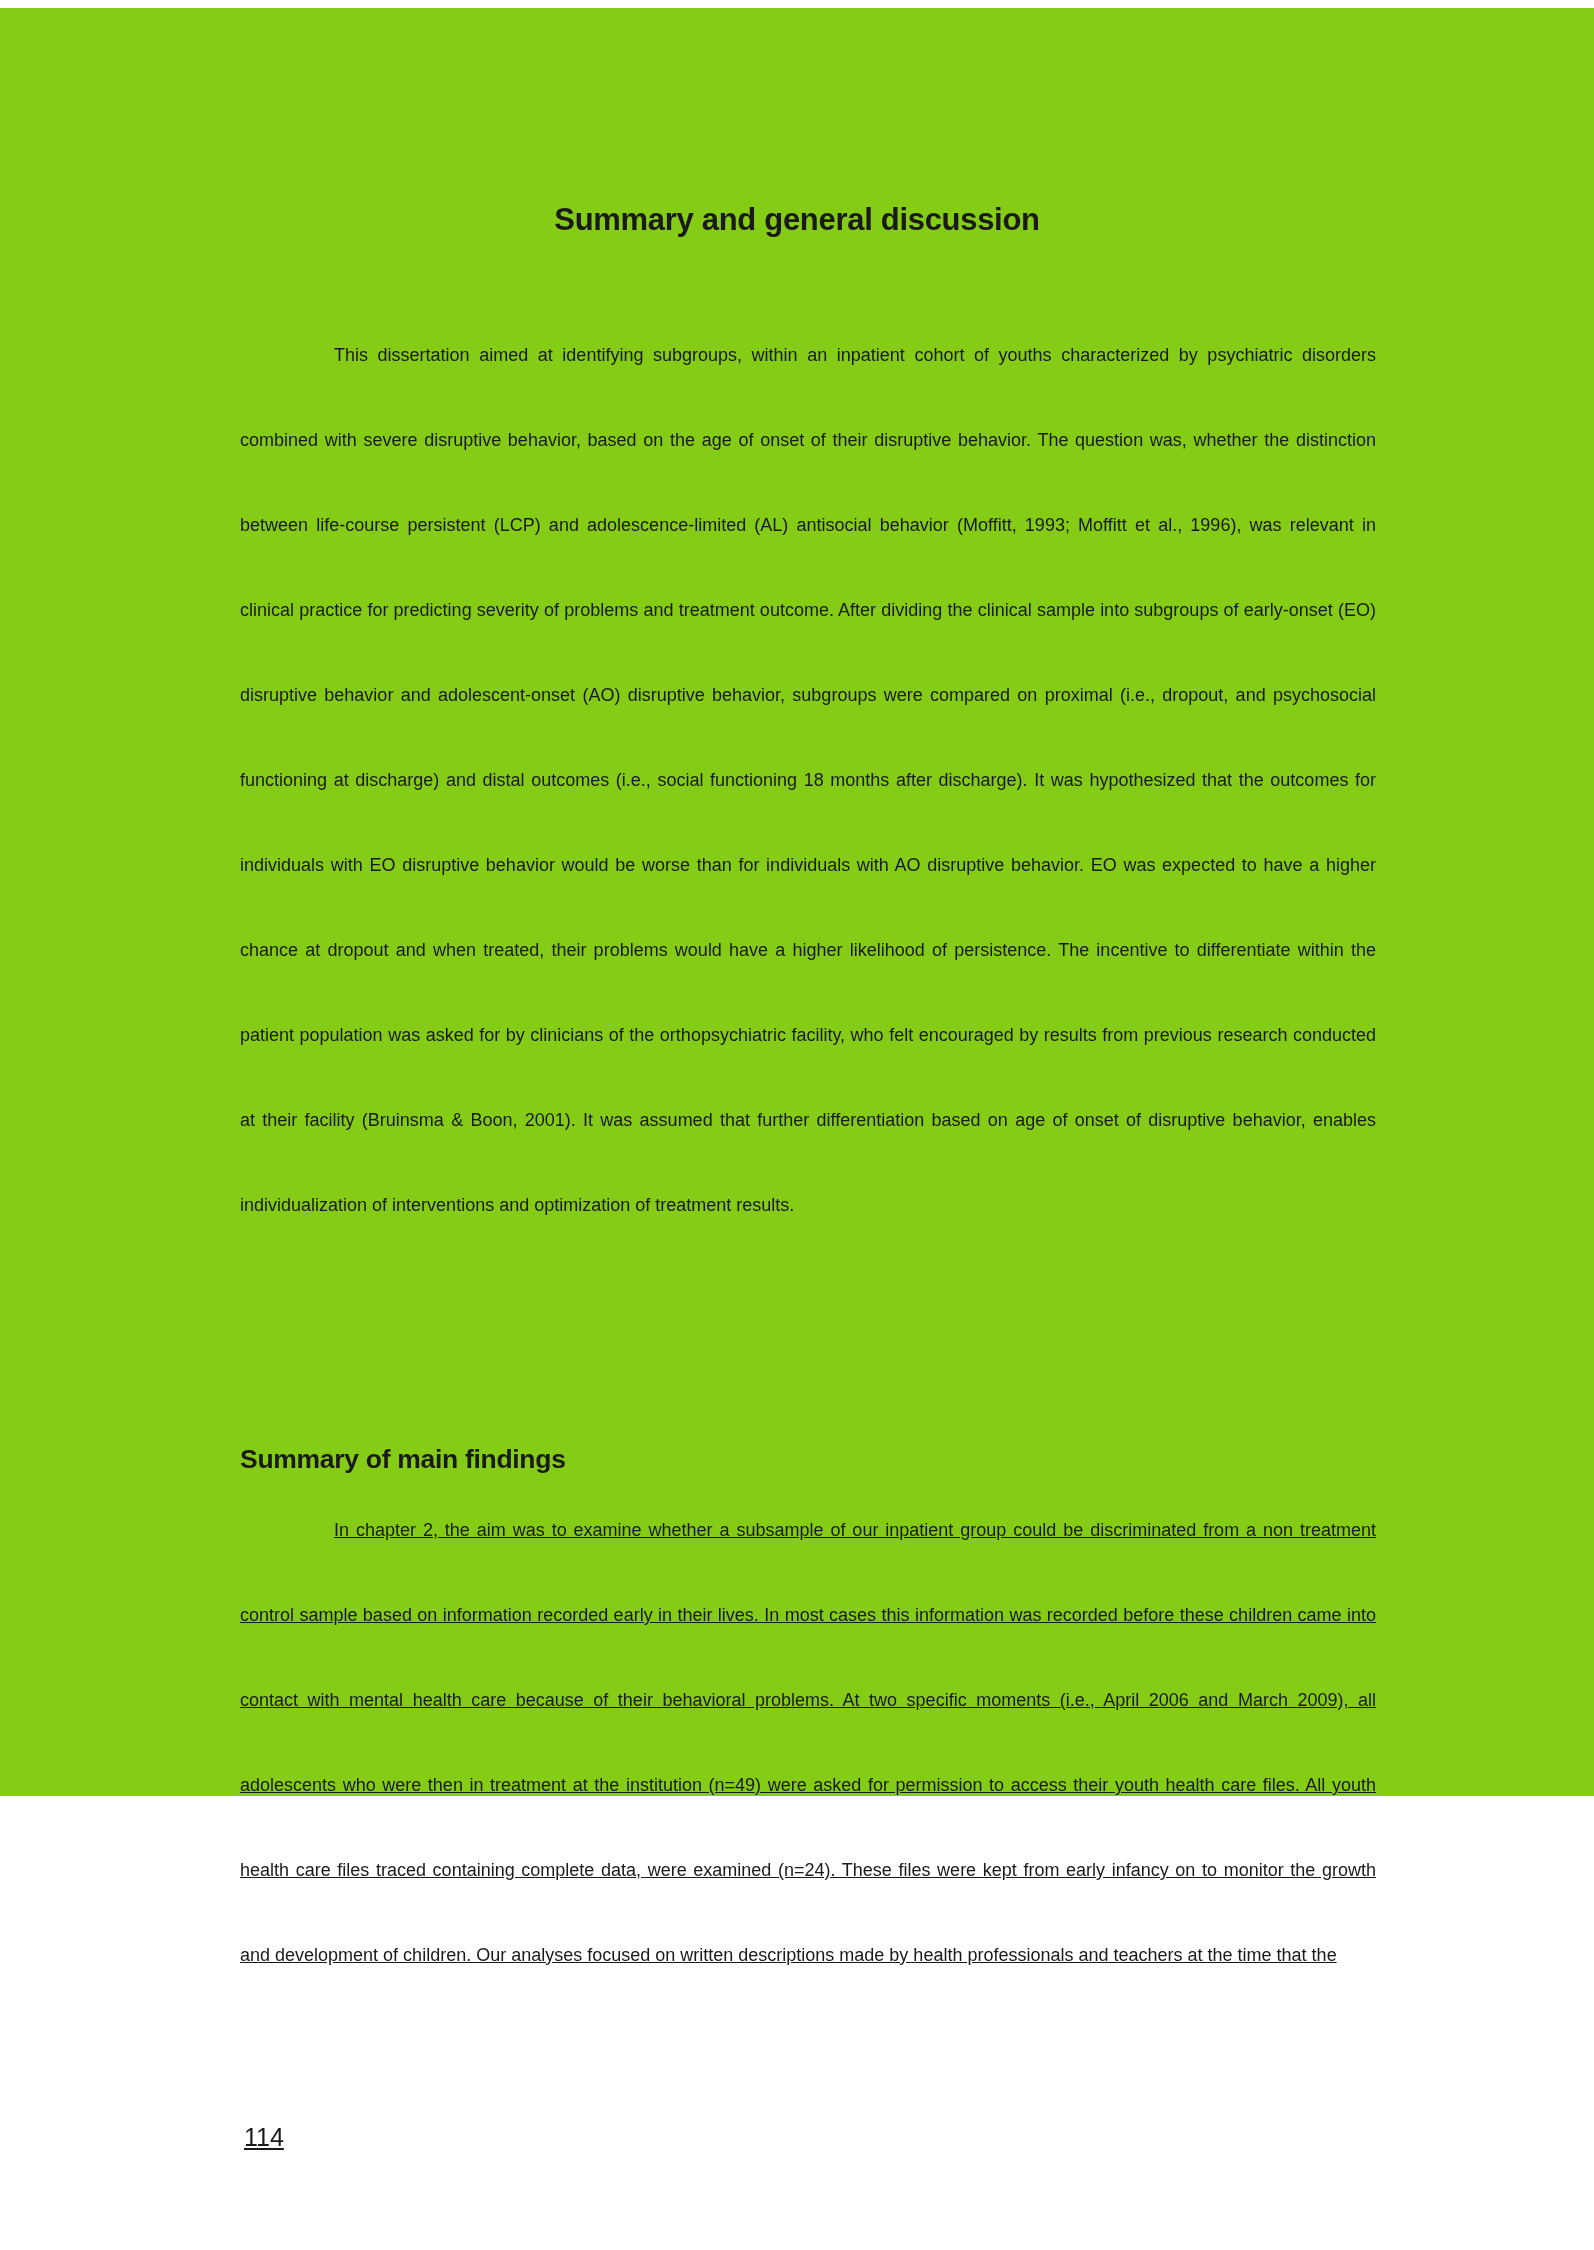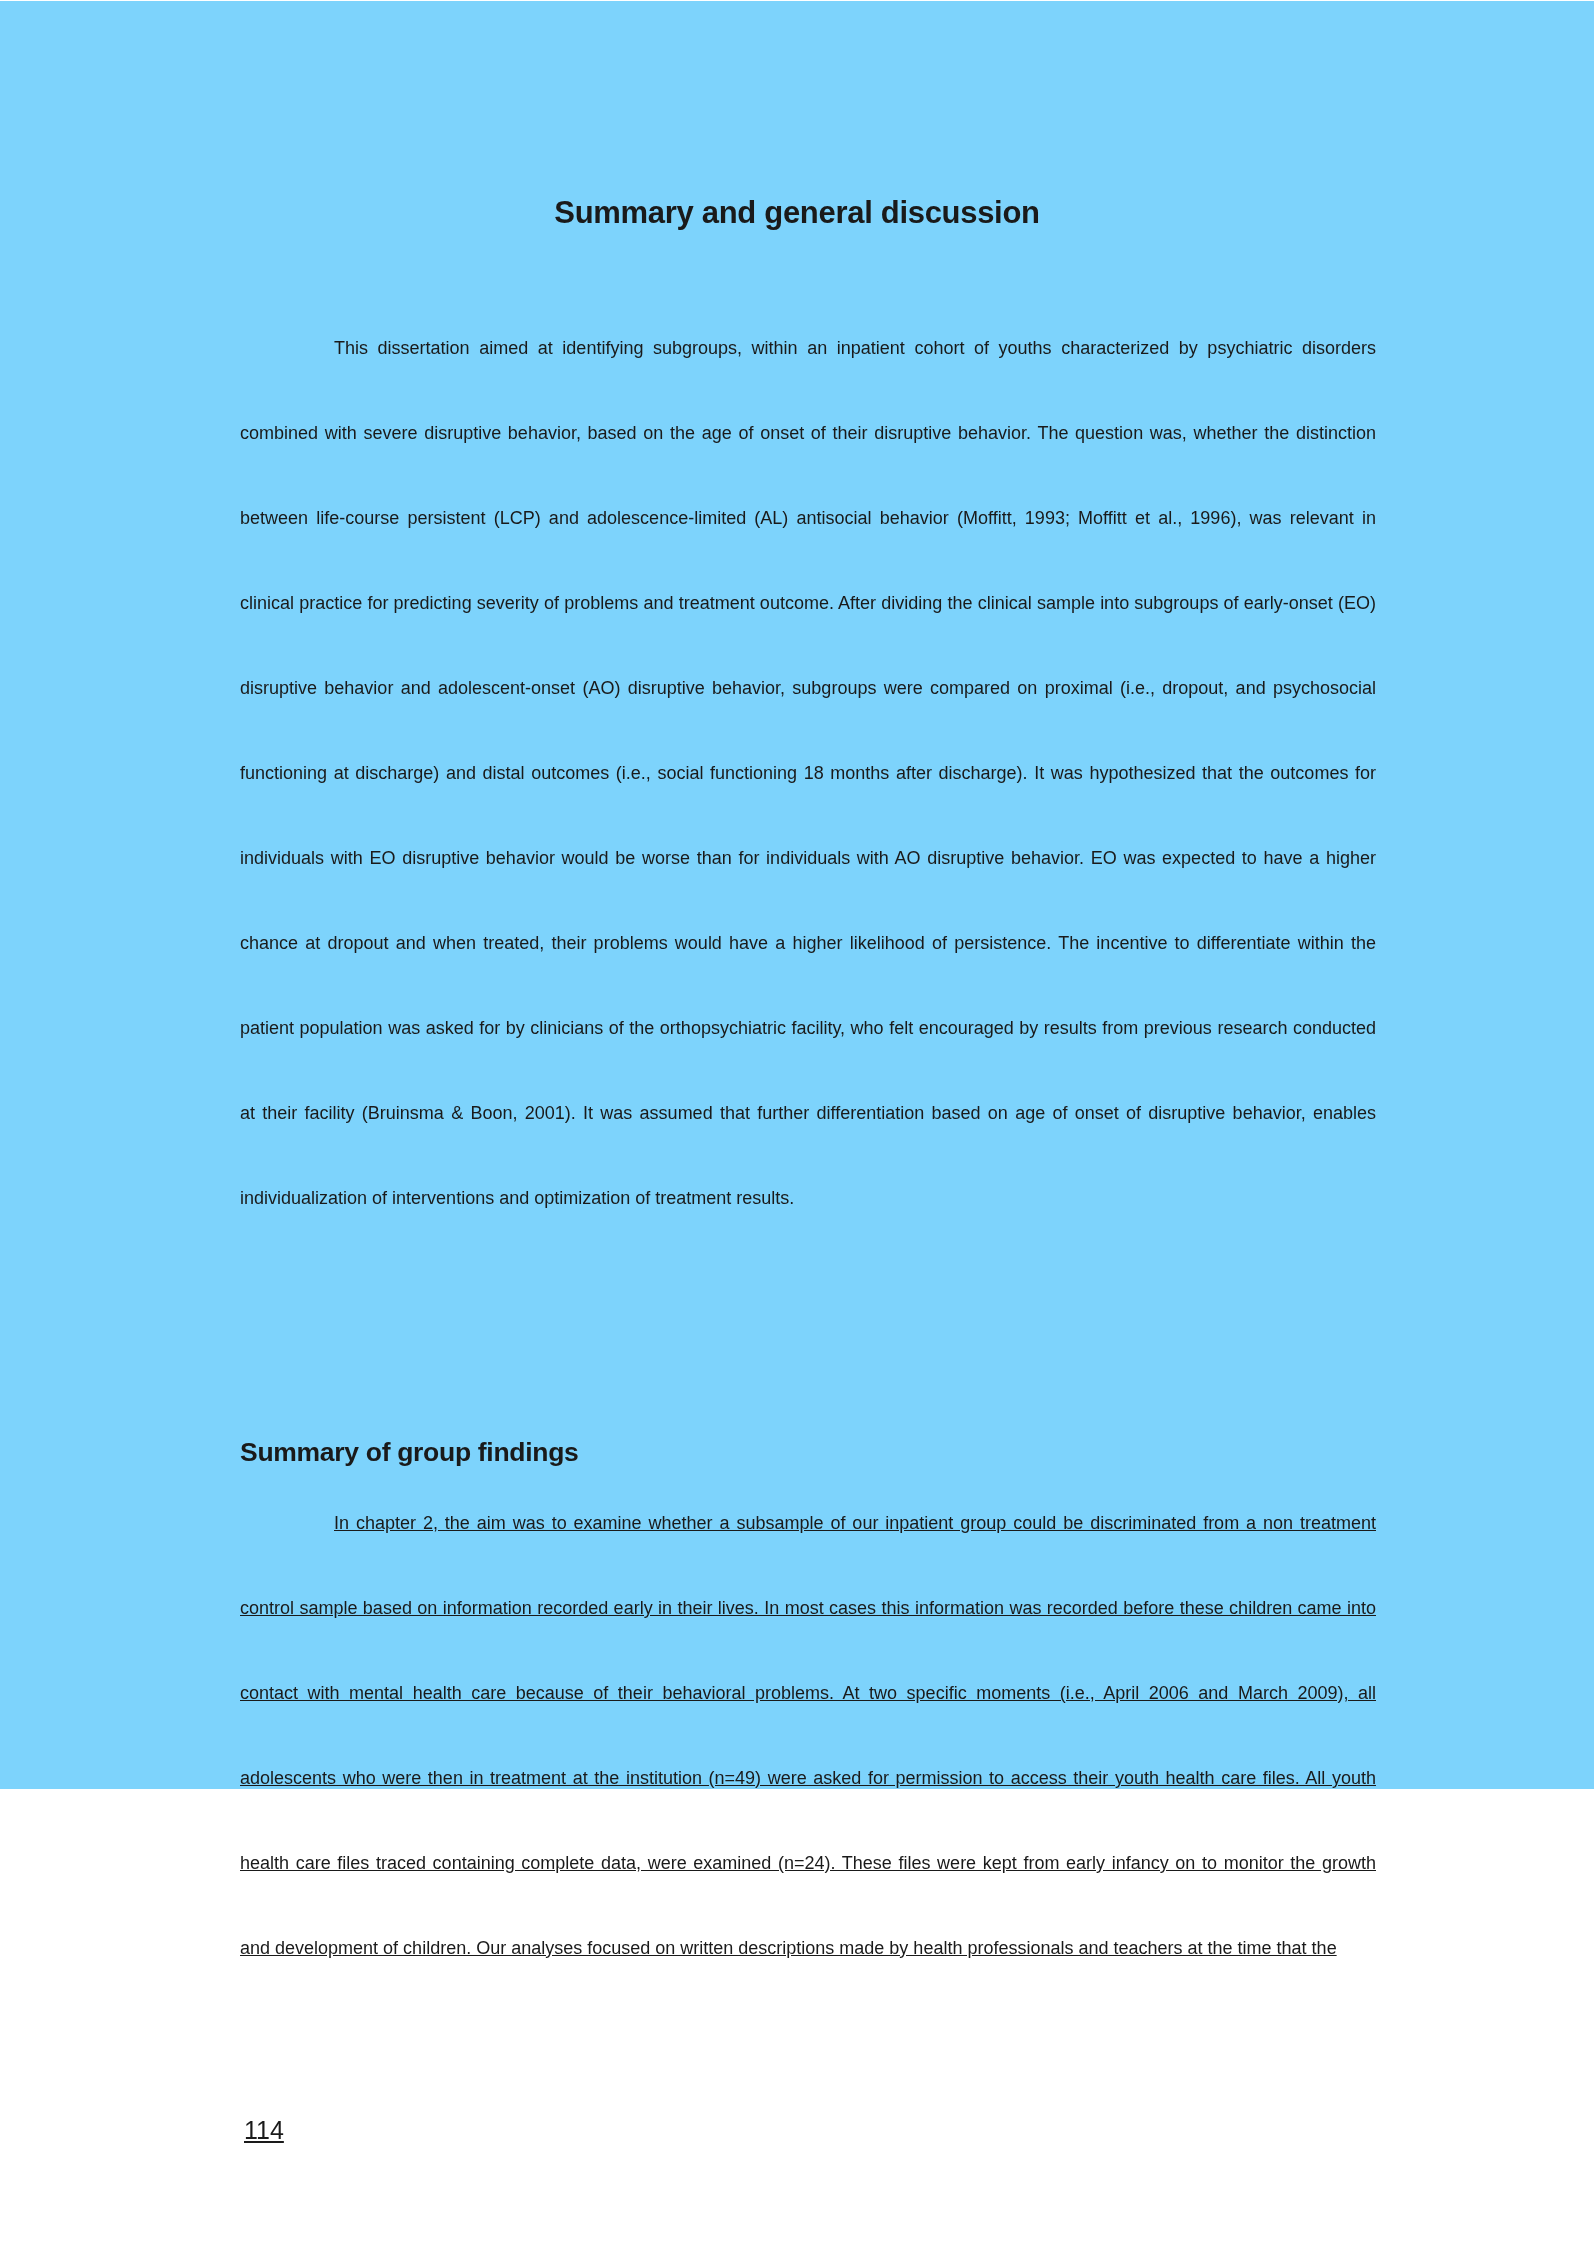--- a/index.html
+++ b/index.html
@@ -10,24 +10,24 @@
     body {
       width: 1594px;
       height: 2250px;
       position: relative;
       overflow: hidden;
       font-family: "Liberation Sans", sans-serif;
       color: #1a1a1a;
     }
     .page {
       position: absolute;
-      left: 0; top: 1px;
+      left: 0; top: 8px;
       width: 1594px;
       height: 1788px;
-      background: #7dd3fc;
+      background: #84cc16;
     }
     .title {
       position: absolute;
       top: 190px;
       left: 0;
       width: 1594px;
       text-align: center;
       font-weight: bold;
       font-size: 31px;
       letter-spacing: -0.3px;
@@ -75,20 +75,20 @@
 </head>
 <body>
 
 <div class="page">
   <h1 class="title">Summary and general discussion</h1>
 
   <div class="body intro">
     <p>This dissertation aimed at identifying subgroups, within an inpatient cohort of youths characterized by psychiatric disorders combined with severe disruptive behavior, based on the age of onset of their disruptive behavior. The question was, whether the distinction between life-course persistent (LCP) and adolescence-limited (AL) antisocial behavior (Moffitt, 1993; Moffitt et al., 1996), was relevant in clinical practice for predicting severity of problems and treatment outcome. After dividing the clinical sample into subgroups of early-onset (EO) disruptive behavior and adolescent-onset (AO) disruptive behavior, subgroups were compared on proximal (i.e., dropout, and psychosocial functioning at discharge) and distal outcomes (i.e., social functioning 18 months after discharge). It was hypothesized that the outcomes for individuals with EO disruptive behavior would be worse than for individuals with AO disruptive behavior. EO was expected to have a higher chance at dropout and when treated, their problems would have a higher likelihood of persistence. The incentive to differentiate within the patient population was asked for by clinicians of the orthopsychiatric facility, who felt encouraged by results from previous research conducted at their facility (Bruinsma &amp; Boon, 2001). It was assumed that further differentiation based on age of onset of disruptive behavior, enables individualization of interventions and optimization of treatment results.</p>
   </div>
 
-  <h2 class="section-heading">Summary of group findings</h2>
+  <h2 class="section-heading">Summary of main findings</h2>
 
   <div class="body findings">
     <p>In chapter 2, the aim was to examine whether a subsample of our inpatient group could be discriminated from a non treatment control sample based on information recorded early in their lives. In most cases this information was recorded before these children came into contact with mental health care because of their behavioral problems. At two specific moments (i.e., April 2006 and March 2009), all adolescents who were then in treatment at the institution (n=49) were asked for permission to access their youth health care files. All youth health care files traced containing complete data, were examined (n=24). These files were kept from early infancy on to monitor the growth and development of children. Our analyses focused on written descriptions made by health professionals and teachers at the time that the</p>
   </div>
 
   <div class="page-number">114</div>
 </div>
 
 </body></html>

